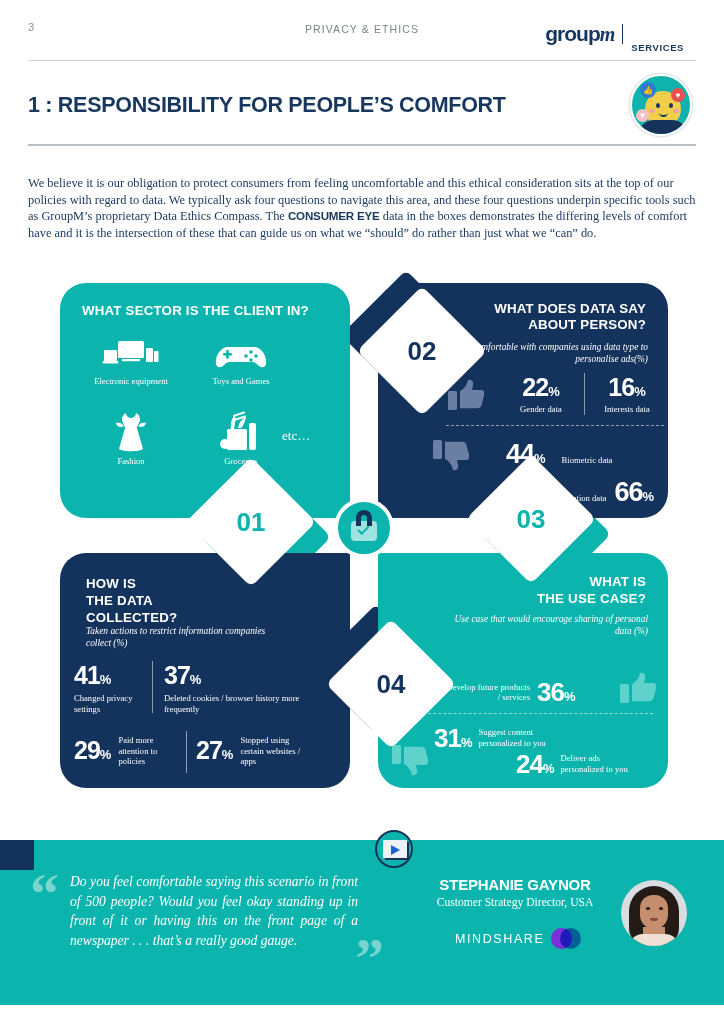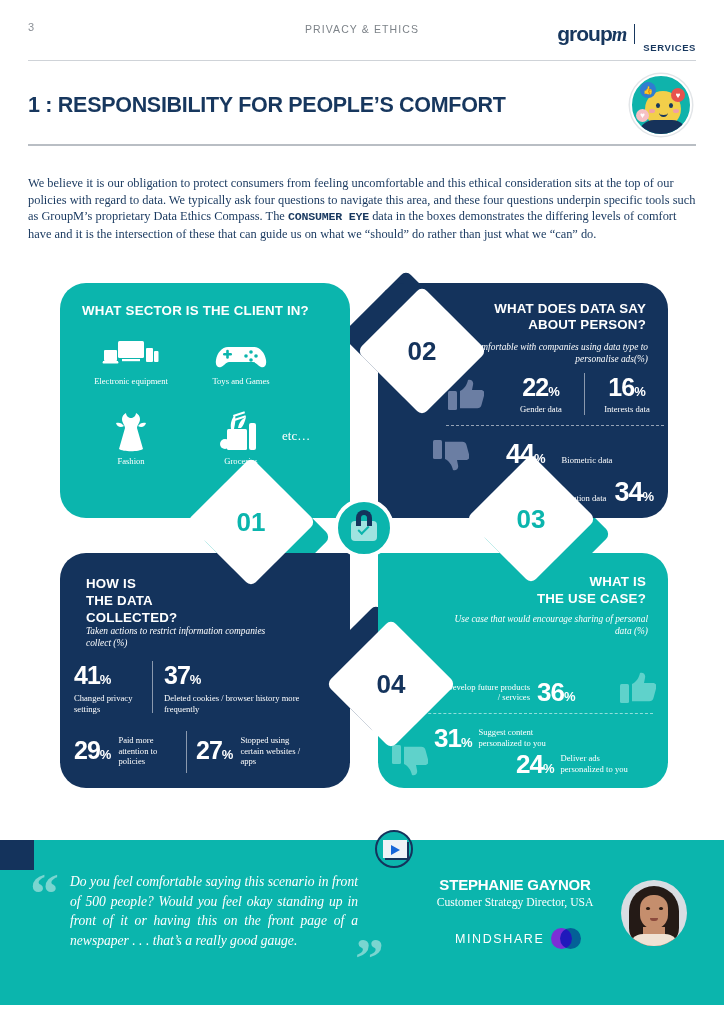--- a/index.html
+++ b/index.html
@@ -11,21 +11,21 @@
   }
   .page { position: relative; width: 724px; height: 1024px; background:#fff; }
 
   
   .header { position:absolute; left:0; top:0; width:724px; height:62px; }
   .pg-num { position:absolute; left:28px; top:21px; font-family:"Liberation Sans",sans-serif;
             font-size:11px; color:#8a8f96; }
   .hdr-title { position:absolute; left:0; top:23px; width:724px; text-align:center;
                font-family:"Liberation Sans",sans-serif; font-size:10.5px; letter-spacing:1.1px;
                color:#7d8389; }
-  .logo-wrap { position:absolute; right:28px; top:14px; display:flex; align-items:center; gap:8px; }
+  .logo-wrap { position:absolute; right:40px; top:14px; display:flex; align-items:center; gap:8px; }
   .logo-group { font-family:"Liberation Sans",sans-serif; font-weight:bold; font-size:21px;
                 color:#17375e; letter-spacing:-1px; line-height:1; }
   .logo-group .m-it { font-style:italic; font-family:"Liberation Serif",serif; font-size:20px; }
   .logo-div { width:1px; height:20px; background:#17375e; }
   .logo-services { font-family:"Liberation Sans",sans-serif; font-weight:bold; font-size:9.5px;
                    letter-spacing:0.6px; color:#17375e;margin-top:28px; }
   .hdr-rule { position:absolute; left:28px; top:60px; width:668px; height:1px; background:#cfd3d8; }
 
   
   .sec-title { position:absolute; left:28px; top:93px;
@@ -50,21 +50,21 @@
   .tb-bub  { position:absolute; border-radius:50%; display:flex; align-items:center;
              justify-content:center; font-size:8px; color:#fff; }
   .tb-bub.b1{ left:8px; top:6px; width:16px; height:16px; background:#2f7dd1; }
   .tb-bub.b2{ right:5px; top:12px; width:14px; height:14px; background:#e8524e; }
   .tb-bub.b3{ left:4px; bottom:12px; width:13px; height:13px; background:#f6c0c4; }
 
   
   .intro { position:absolute; left:28px; top:175px; width:668px;
            font-family:"Liberation Serif",serif; font-size:12.4px; line-height:16.5px;
            color:#17375e; text-align:left; }
-  .intro b { font-family:Liberation Mono, monospace; font-weight:bold; font-size:11.6px; letter-spacing:-0.2px;}
+  .intro b { font-family:Liberation Sans, sans-serif; font-weight:bold; font-size:11.6px; letter-spacing:-0.2px;}
 
   
   .info { position:absolute; left:60px; top:283px; width:608px; height:505px; }
 
   .quad { position:absolute; width:290px; height:235px; }
   .q-tl { left:0;   top:0;   background:#0bb5ad; border-radius:26px 26px 0 26px; }
   .q-tr { left:318; top:0;   background:#14335c; border-radius:26px 26px 26px 0; }
   .q-bl { left:0;   top:270; background:#14335c; border-radius:26px 0 26px 26px; }
   .q-br { left:318; top:270; background:#0bb5ad; border-radius:0 26px 26px 26px; }
   .q-tr{ left:318px; } .q-br{ left:318px; }
@@ -311,21 +311,21 @@
         </svg>
       </div>
 
       <div style="position:absolute; left:128px; top:158px; display:flex; align-items:baseline; gap:16px;">
         <div class="big" style="font-size:27px;"><span>44</span><span class="pc">%</span></div>
         <div class="cap">Biometric data</div>
       </div>
 
       <div style="position:absolute; right:14px; top:196px; display:flex; align-items:baseline; gap:8px;">
         <div class="cap" style="text-align:right; width:48px;">Location data</div>
-        <div class="big" style="font-size:27px;"><span>34</span><span class="pc">%</span></div>
+        <div class="big" style="font-size:27px;"><span>66</span><span class="pc">%</span></div>
       </div>
     </div>
 
     <div class="quad q-bl">
       <div class="q-head h-bl">
         <div>HOW IS</div>
         <div>THE DATA</div>
         <div>COLLECTED?</div>
       </div>
       <div class="q-sub s-bl">Taken actions to restrict information companies collect (%)</div>

